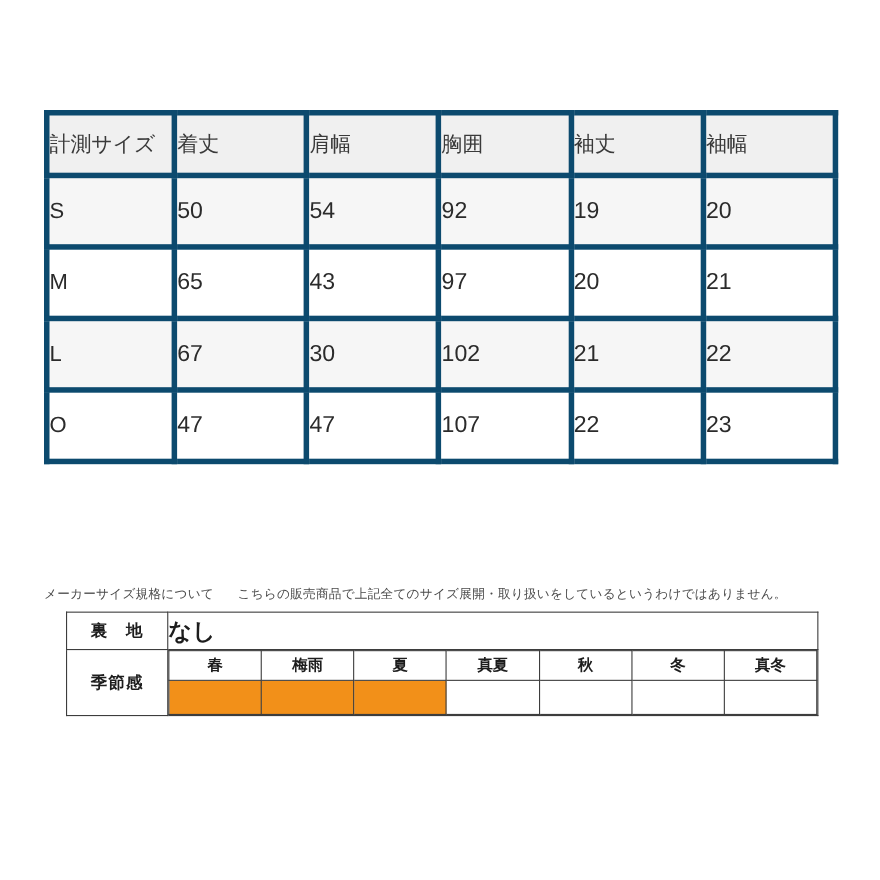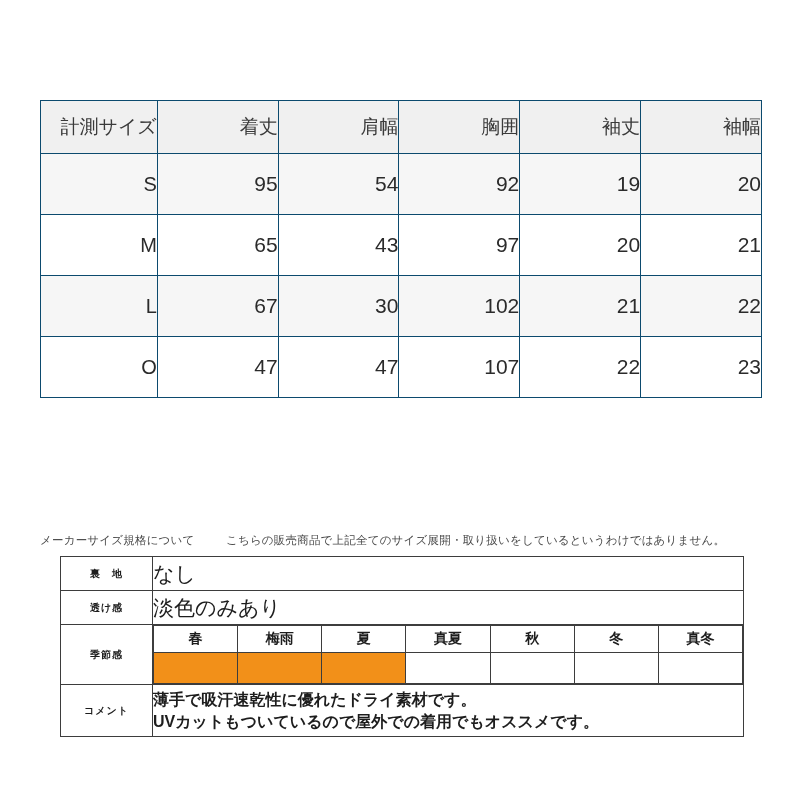--- a/index.html
+++ b/index.html
@@ -23,23 +23,23 @@
     top: 100px;
     width: 722px;
   }
   table.size-table {
     border-collapse: collapse;
     width: 100%;
     table-layout: fixed;
   }
   table.size-table th,
   table.size-table td {
-    border: 1px solid #0c4a6e;
+    border: 5px solid #0c4a6e;
     height: 60px;
-    text-align: right;
+    text-align: left;
     vertical-align: middle;
     font-weight: normal;
     font-size: 21px;
     color: #2b2b2b;
     padding: 0;
   }
   table.size-table thead th {
     background: #f0f0f0;
     font-size: 19px;
     color: #3a3a3a;
@@ -67,21 +67,21 @@
     font-size: 11.5px;
     color: #4a4a4a;
     letter-spacing: 0.2px;
     white-space: nowrap;
   }
   #maker-note .note-label {
     display: inline;
   }
   #maker-note .note-body {
     display: inline;
-    margin-left: 28px;
+    margin-left: 18px;
     text-align: center;
   }
 
   
   #spec-table-wrap {
     position: absolute;
     left: 60px;
     top: 556px;
     width: 684px;
   }
@@ -91,29 +91,29 @@
     table-layout: fixed;
   }
   table.spec-table td {
     border: 1px solid #3d3d3d;
     padding: 0;
     vertical-align: middle;
   }
   td.spec-label {
     width: 92px;
     text-align: center;
-    font-size: 10px;
+    font-size: 15px;
     font-weight: bold;
     color: #1d1d1d;
     letter-spacing: 1px;
   }
   td.spec-value {
     padding-left: 10px;
     font-size: 21px;
-    font-weight: normal;
+    font-weight: bold;
     color: #1d1d1d;
     height: 33px;
   }
   td.spec-value.small {
     font-size: 16px;
     font-weight: bold;
     line-height: 1.35;
     padding-top: 4px;
     padding-bottom: 4px;
   }
@@ -166,21 +166,21 @@
         <th>着丈</th>
         <th>肩幅</th>
         <th>胸囲</th>
         <th>袖丈</th>
         <th>袖幅</th>
       </tr>
     </thead>
     <tbody>
       <tr>
         <td class="rowhead">S</td>
-        <td>95</td>
+        <td>50</td>
         <td>54</td>
         <td>92</td>
         <td>19</td>
         <td>20</td>
       </tr>
       <tr>
         <td class="rowhead">M</td>
         <td>65</td>
         <td>43</td>
         <td>97</td>
@@ -215,24 +215,20 @@
 <div id="spec-table-wrap">
   <table class="spec-table">
     <colgroup>
       <col style="width:92px;">
         <col>
     </colgroup>
     <tbody>
       <tr>
         <td class="spec-label">裏　地</td>
         <td class="spec-value">なし</td>
-      </tr>
-      <tr>
-        <td class="spec-label">透け感</td>
-        <td class="spec-value">淡色のみあり</td>
       </tr>
       <tr>
         <td class="spec-label">季節感</td>
         <td class="season-cell">
           <table class="season">
             <tbody>
               <tr>
                 <td>春</td>
                 <td>梅雨</td>
                 <td>夏</td>
@@ -247,22 +243,15 @@
                 <td class="mark-cell on" style="background: rgb(242, 144, 25);"></td>
                 <td class="mark-cell on" style="background: rgb(255, 255, 255);"></td>
                 <td class="mark-cell off" style="background: rgb(255, 255, 255);"></td>
                 <td class="mark-cell off" style="background: rgb(255, 255, 255);"></td>
                 <td class="mark-cell off" style="background: rgb(255, 255, 255);"></td>
               </tr>
             </tbody>
           </table>
         </td>
       </tr>
-      <tr>
-        <td class="spec-label">コメント</td>
-        <td class="spec-value small">
-          <span class="comment-line">薄手で吸汗速乾性に優れたドライ素材です。</span>
-          <span class="comment-line">UVカットもついているので屋外での着用でもオススメです。</span>
-        </td>
-      </tr>
     </tbody>
   </table>
 </div>
 
 </body></html>

